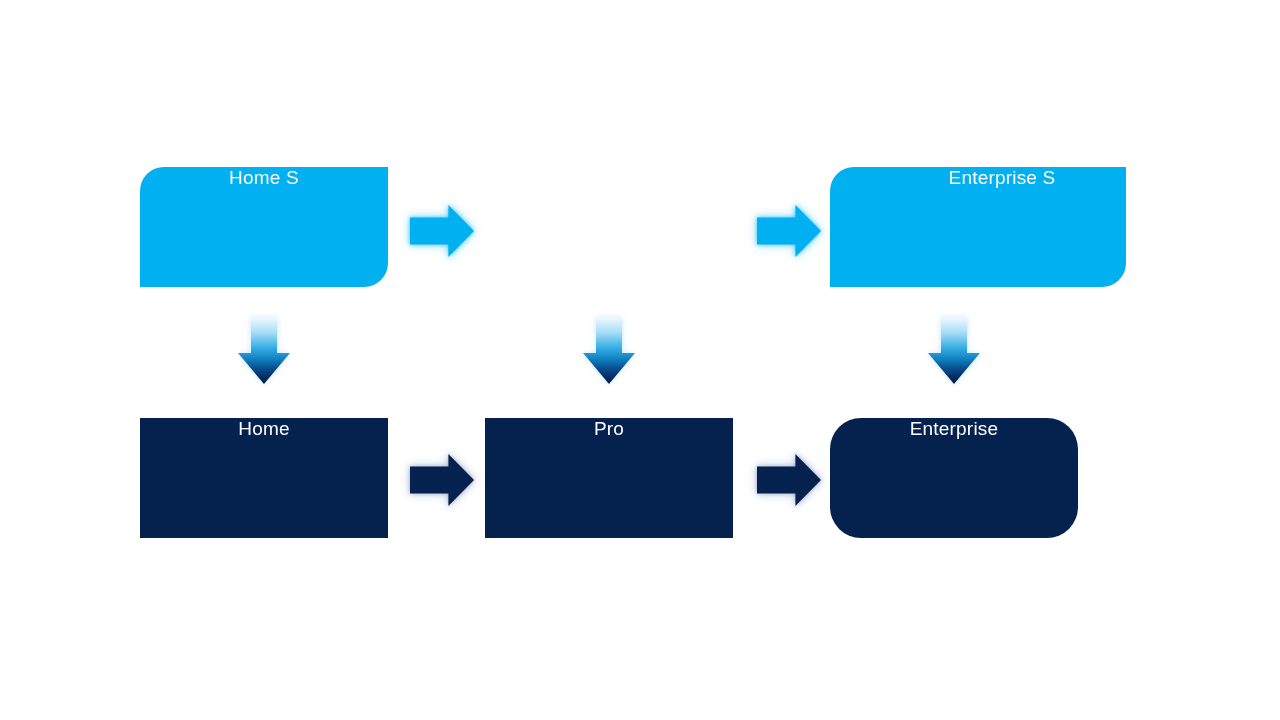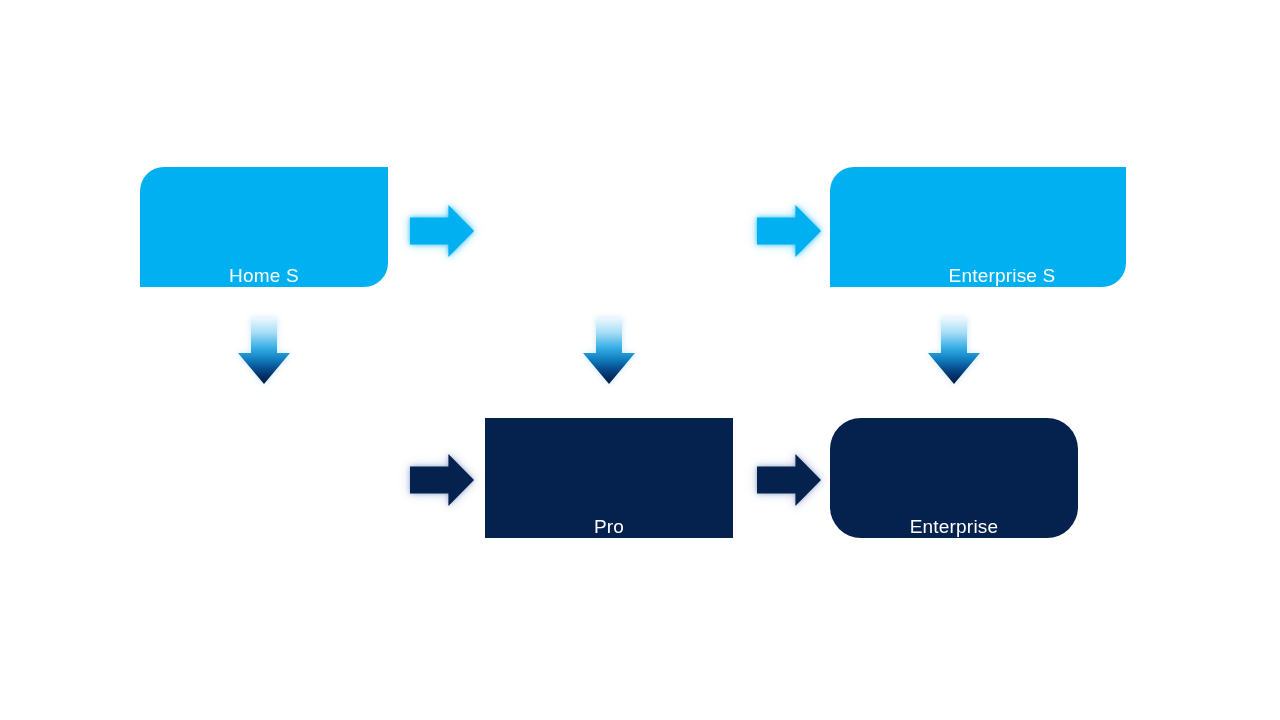--- a/index.html
+++ b/index.html
@@ -17,21 +17,21 @@
     position: relative;
     width: 1280px;
     height: 720px;
     background: var(--background, #ffffff);
   }
   .node {
     position: absolute;
     width: 248px;
     height: 120px;
     display: flex;
-    align-items: flex-end;
+    align-items: flex-start;
     justify-content: center;
     color: var(--label-text, #ffffff);
     font-size: 19px;
     letter-spacing: 0.2px;
   }
   .node.top {
     background: var(--top-box, #00b0f0);
     border-radius: 24px 0 24px 0;
   }
   .node.bottom {
@@ -96,20 +96,23 @@
   <div class="arrow-wrap glow-soft" style="left:238px; top:318px;">
     <div class="darrow"></div>
   </div>
   <div class="arrow-wrap glow-soft" style="left:583px; top:318px;">
     <div class="darrow"></div>
   </div>
   <div class="arrow-wrap glow-soft" style="left:928px; top:318px;">
     <div class="darrow"></div>
   </div>
 
+  <div class="node bottom" style="left:140px; top:418px;">
+    <span>Home</span>
+  </div>
 
   <div class="arrow-wrap glow-navy" style="left:410px; top:454px;">
     <div class="rarrow navy"></div>
   </div>
 
   <div class="node bottom" style="left:485px; top:418px;">
     <span>Pro</span>
   </div>
 
   <div class="arrow-wrap glow-navy" style="left:757px; top:454px;">

